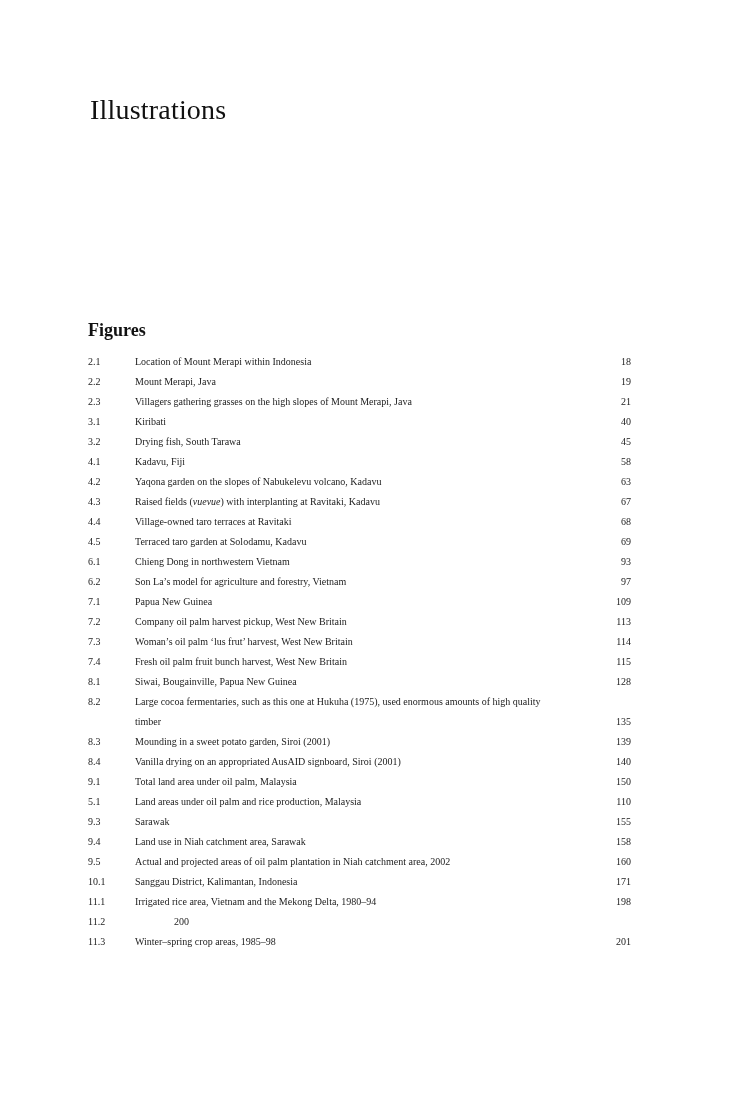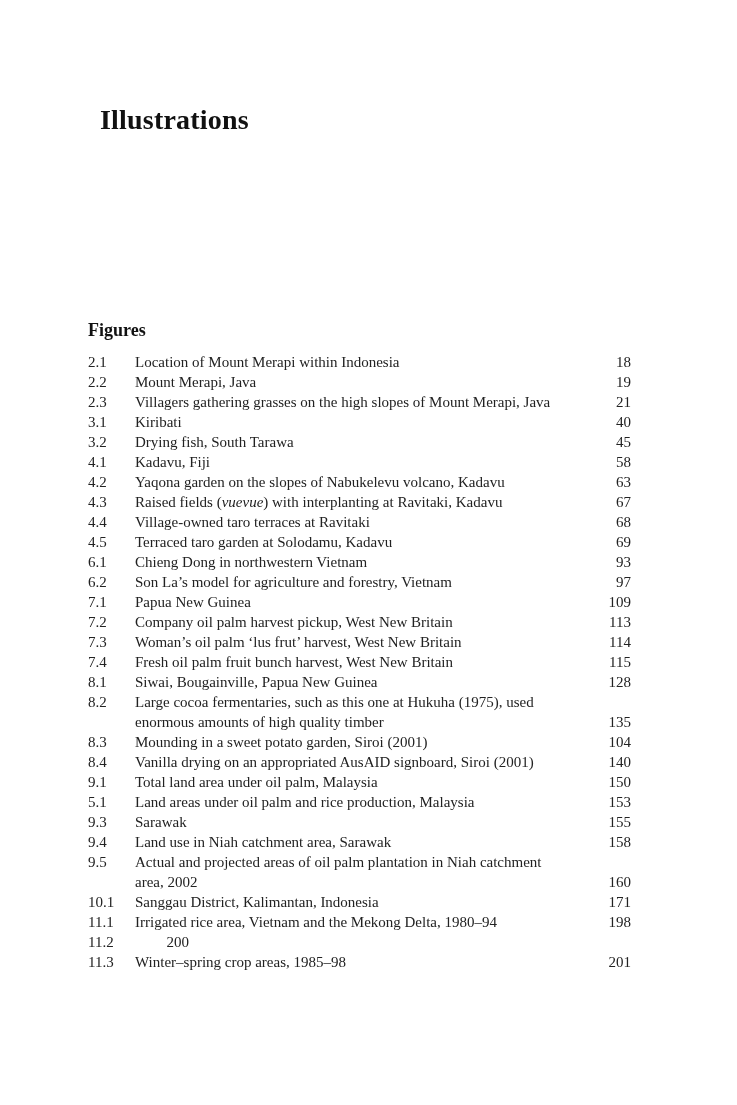--- a/index.html
+++ b/index.html
@@ -12,23 +12,23 @@
       height: 1105px;
       position: relative;
       overflow: hidden;
       font-family: "Liberation Serif", "DejaVu Serif", serif;
       color: #1a1a1a;
     }
     .page-title {
       position: absolute;
       left: 88px;
       top: 92px;
-      margin: 12px;
+      margin: 2px;
       font-size: 28px;
-      font-weight: bold;
+      font-weight: normal;
       color: #111111;
       letter-spacing: 0.2px;
     }
     .section-title {
       position: absolute;
       left: 88px;
       top: 320px;
       margin: 0;
       font-size: 18px;
       font-weight: bold;
@@ -36,21 +36,21 @@
       text-align: center;
     }
     .figure-list {
       position: absolute;
       left: 88px;
       top: 352px;
       width: 543px;
       margin: 0;
       padding: 0;
       list-style: none;
-      font-size: 15px;
+      font-size: 10px;
       line-height: 20px;
     }
     .figure-row {
       display: flex;
       align-items: flex-end;
       color: #222222;
     }
     .fig-num {
       width: 47px;
       flex: 0 0 47px;
@@ -164,36 +164,36 @@
     <span class="fig-page">128</span>
   </li>
   <li class="figure-row">
     <span class="fig-num">8.2</span>
     <span class="fig-title">Large cocoa fermentaries, such as this one at Hukuha (1975), used enormous amounts of high quality timber</span>
     <span class="fig-page">135</span>
   </li>
   <li class="figure-row">
     <span class="fig-num">8.3</span>
     <span class="fig-title">Mounding in a sweet potato garden, Siroi (2001)</span>
-    <span class="fig-page">104</span>
+    <span class="fig-page">139</span>
   </li>
   <li class="figure-row">
     <span class="fig-num">8.4</span>
     <span class="fig-title">Vanilla drying on an appropriated AusAID signboard, Siroi (2001)</span>
     <span class="fig-page">140</span>
   </li>
   <li class="figure-row">
     <span class="fig-num">9.1</span>
     <span class="fig-title">Total land area under oil palm, Malaysia</span>
     <span class="fig-page">150</span>
   </li>
   <li class="figure-row">
     <span class="fig-num">5.1</span>
     <span class="fig-title">Land areas under oil palm and rice production, Malaysia</span>
-    <span class="fig-page">153</span>
+    <span class="fig-page">110</span>
   </li>
   <li class="figure-row">
     <span class="fig-num">9.3</span>
     <span class="fig-title">Sarawak</span>
     <span class="fig-page">155</span>
   </li>
   <li class="figure-row">
     <span class="fig-num">9.4</span>
     <span class="fig-title">Land use in Niah catchment area, Sarawak</span>
     <span class="fig-page">158</span>

